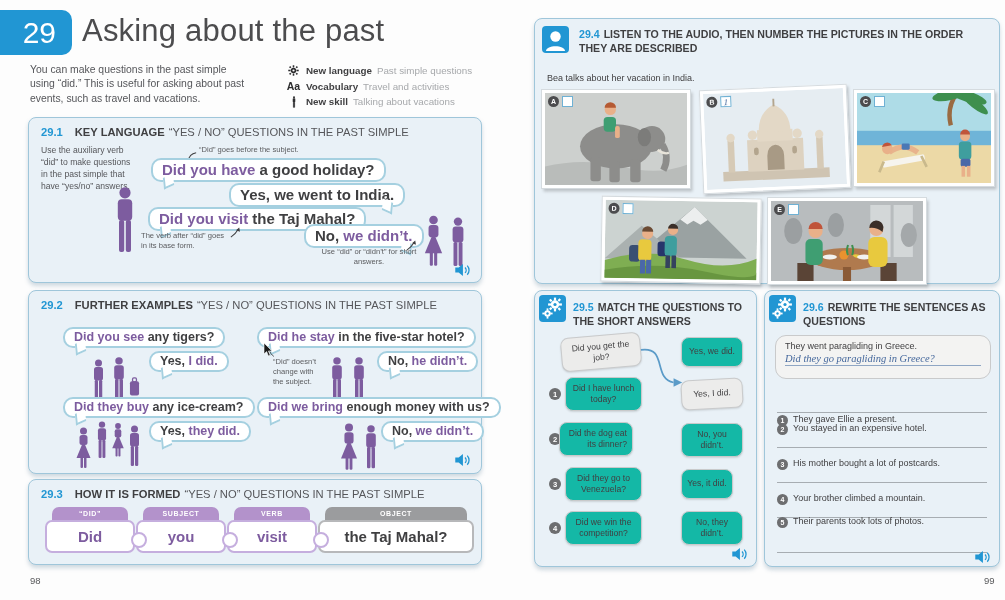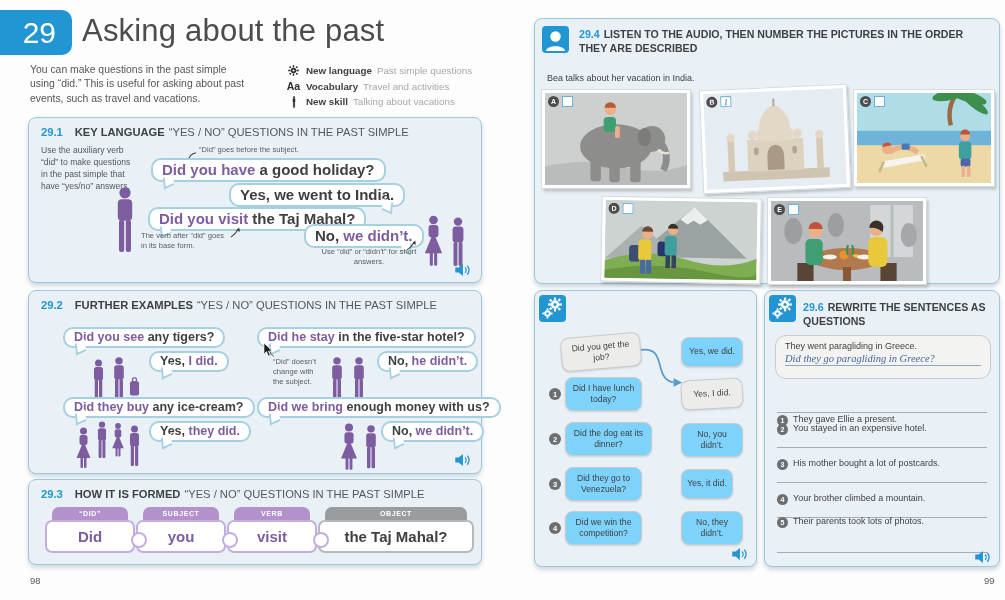--- a/index.html
+++ b/index.html
@@ -34,21 +34,21 @@
   .ptab.pu { background:#b392cb; } .ptab.gr { background:#9b9c9e; }
   .pbody { height:33px; background:#fff; border-radius:7px; display:flex; align-items:center; justify-content:center; font-weight:bold; font-size:15px; position:relative; }
   .pbody.pu { border:2px solid #c5aede; color:#7d5c9f; }
   .pbody.gr { border:2px solid #b7b8ba; color:#3f3f41; }
   .socket::before { content:""; position:absolute; left:-7px; top:10px; width:12px; height:12px; border-radius:50%; background:#fff; border:2px solid #c5aede; z-index:2; }
 
   
   .xicon { position:absolute; width:27px; height:27px; }
   .xhead { position:absolute; font-size:10.6px; font-weight:bold; color:#3f3f41; line-height:1.3; }
   .xhead .num { color:#2196d3; margin-right:4px; }
-  .gbox { position:absolute; background:#7dd3fc; border:1px solid #c9cacb; border-radius:8px; box-shadow:0 1px 2px rgba(0,0,0,.13); font-size:8.6px; color:#414042; display:flex; align-items:center; justify-content:center; text-align:center; padding:3px 5px; line-height:1.3; }
+  .gbox { position:absolute; background:#14b8a6; border:1px solid #c9cacb; border-radius:8px; box-shadow:0 1px 2px rgba(0,0,0,.13); font-size:8.6px; color:#414042; display:flex; align-items:center; justify-content:center; text-align:center; padding:3px 5px; line-height:1.3; }
   .ncirc { position:absolute; width:12px; height:12px; border-radius:50%; background:#6d6e70; color:#fff; font-size:7.6px; font-weight:bold; display:flex; align-items:center; justify-content:center; }
 
   
   .card { position:absolute; background:#fff; border:1px solid #d5dbdf; box-shadow:1.5px 2.5px 3px rgba(0,0,0,.2); padding:3px; }
   .card svg.pic { display:block; width:100%; height:100%; }
   .badge { position:absolute; top:6px; left:6px; width:11px; height:11px; border-radius:50%; background:#4c4c4e; color:#fff; font-size:7px; font-weight:bold; display:flex; align-items:center; justify-content:center; }
   .cbox { position:absolute; top:6px; left:20px; width:11px; height:11px; background:#fff; border:1.5px solid #6fb1d4; display:flex; align-items:center; justify-content:center; }
 
   .hand { font-family:"Liberation Serif", serif; font-style:italic; color:#44679c; }
 
@@ -446,32 +446,35 @@
       <circle cx="8.5" cy="18.5" r="3.2"></circle>
       <g>
         <rect x="7.6" y="13.4" width="1.8" height="2.4"></rect>
           <rect x="7.6" y="21.2" width="1.8" height="2.4"></rect>
         <rect x="3.4" y="17.6" width="2.4" height="1.8"></rect>
           <rect x="11.2" y="17.6" width="2.4" height="1.8"></rect>
       </g>
       <circle cx="8.5" cy="18.5" r="1.2" fill="#2196d3"></circle>
     </g>
   </svg>
+  <div class="xhead" style="left:38px; top:10px; width:175px;">
+    <span class="num">29.5</span><span>MATCH THE QUESTIONS TO THE SHORT ANSWERS</span>
+  </div>
 
   <div class="gbox" style="left:26px; top:44px; width:80px; height:34px; transform:rotate(-5deg); background:#ececeb;">Did you get the job?</div>
 
   <svg style="position:absolute; left:104px; top:52px; width:48px; height:54px;" viewBox="0 0 50 54">
     <path d="M2 6 C30 2 14 36 36 40" fill="none" stroke="#5b9bc8" stroke-width="1.8"></path>
     <polygon points="45,40 36,35.5 36,44.5" fill="#5b9bc8"></polygon>
   </svg>
 
   <div class="ncirc" style="left:14px; top:97px;">1</div>
   <div class="gbox" style="left:30px; top:86px; width:77px; height:34px;">Did I have lunch today?</div>
   <div class="ncirc" style="left:14px; top:142px;">2</div>
-  <div class="gbox" style="left:30px; top:131px; width:87px; height:34px;">Did the dog eat its dinner?</div>
+  <div class="gbox" style="left:24px; top:131px; width:74px; height:34px;text-align:right;">Did the dog eat its dinner?</div>
   <div class="ncirc" style="left:14px; top:187px;">3</div>
   <div class="gbox" style="left:30px; top:176px; width:77px; height:34px;">Did they go to Venezuela?</div>
   <div class="ncirc" style="left:14px; top:231px;">4</div>
   <div class="gbox" style="left:30px; top:220px; width:77px; height:34px;">Did we win the competition?</div>
 
   <div class="gbox" style="left:146px; top:46px; width:62px; height:30px;">Yes, we did.</div>
   <div class="gbox" style="left:146px; top:88px; width:62px; height:30px; transform:rotate(-3deg); background:#ececeb;">Yes, I did.</div>
   <div class="gbox" style="left:146px; top:132px; width:62px; height:34px;">No, you didn’t.</div>
   <div class="gbox" style="left:146px; top:178px; width:52px; height:30px;">Yes, it did.</div>
   <div class="gbox" style="left:146px; top:220px; width:62px; height:34px;">No, they didn’t.</div>

